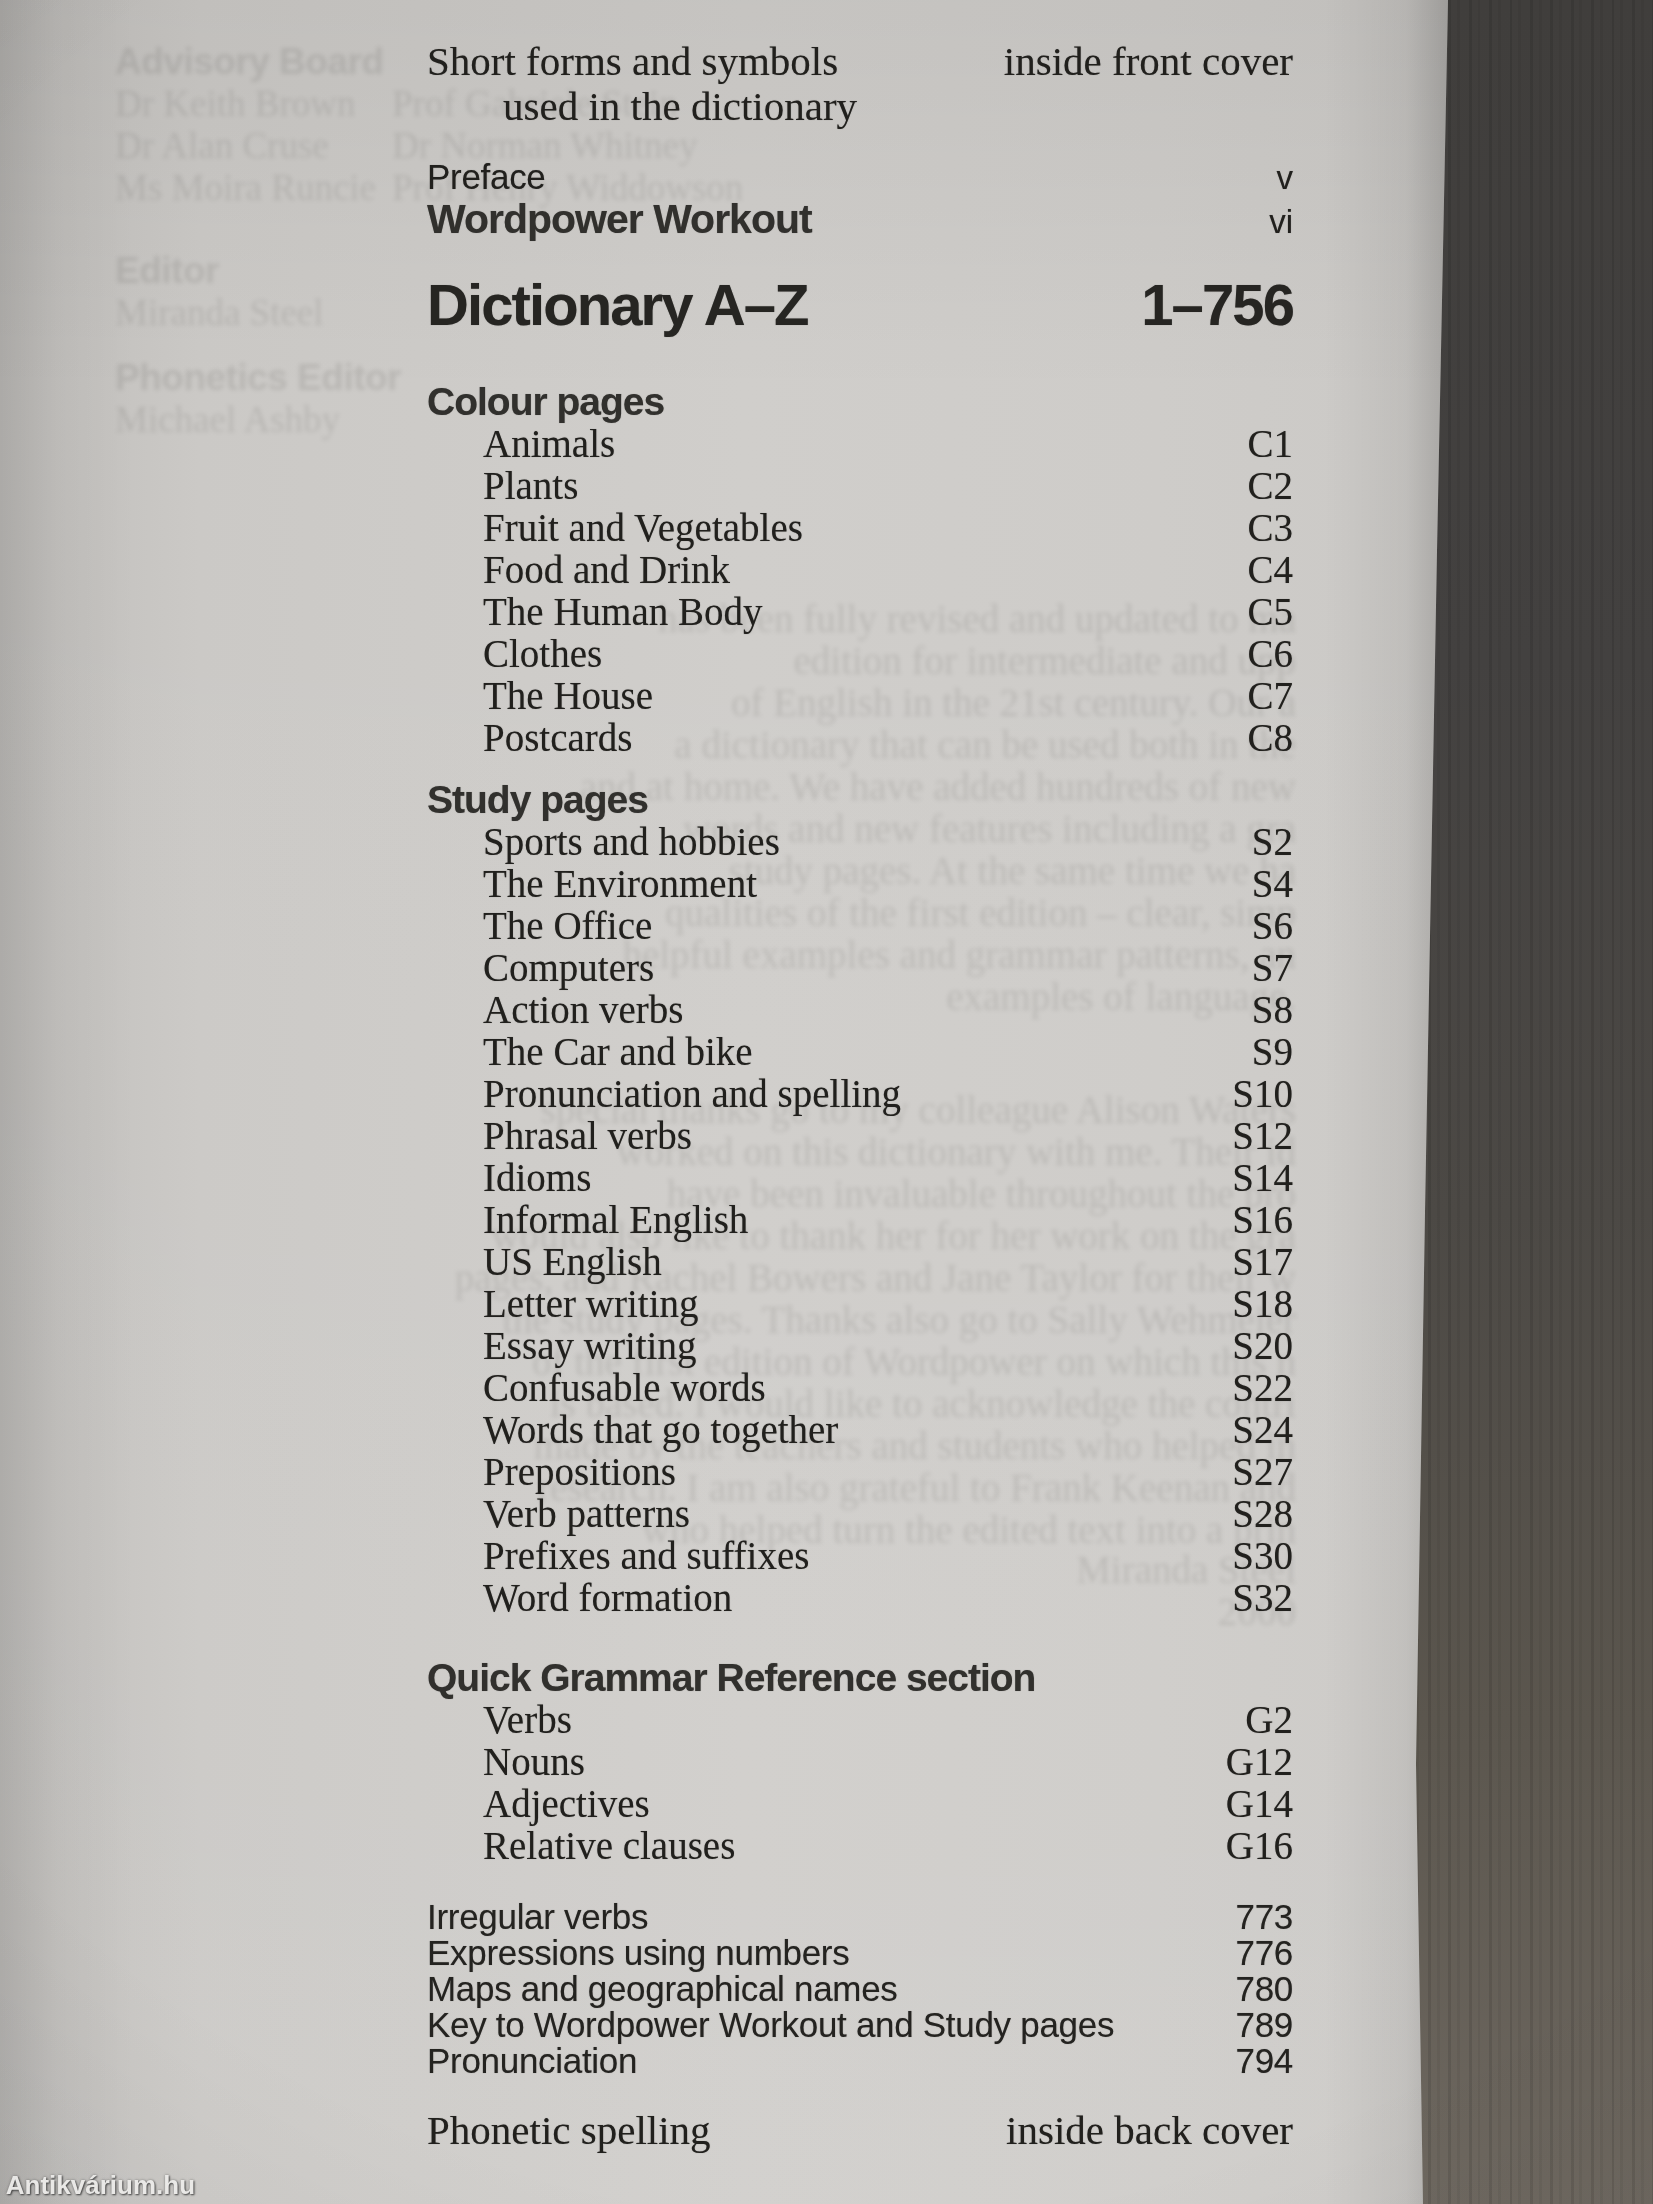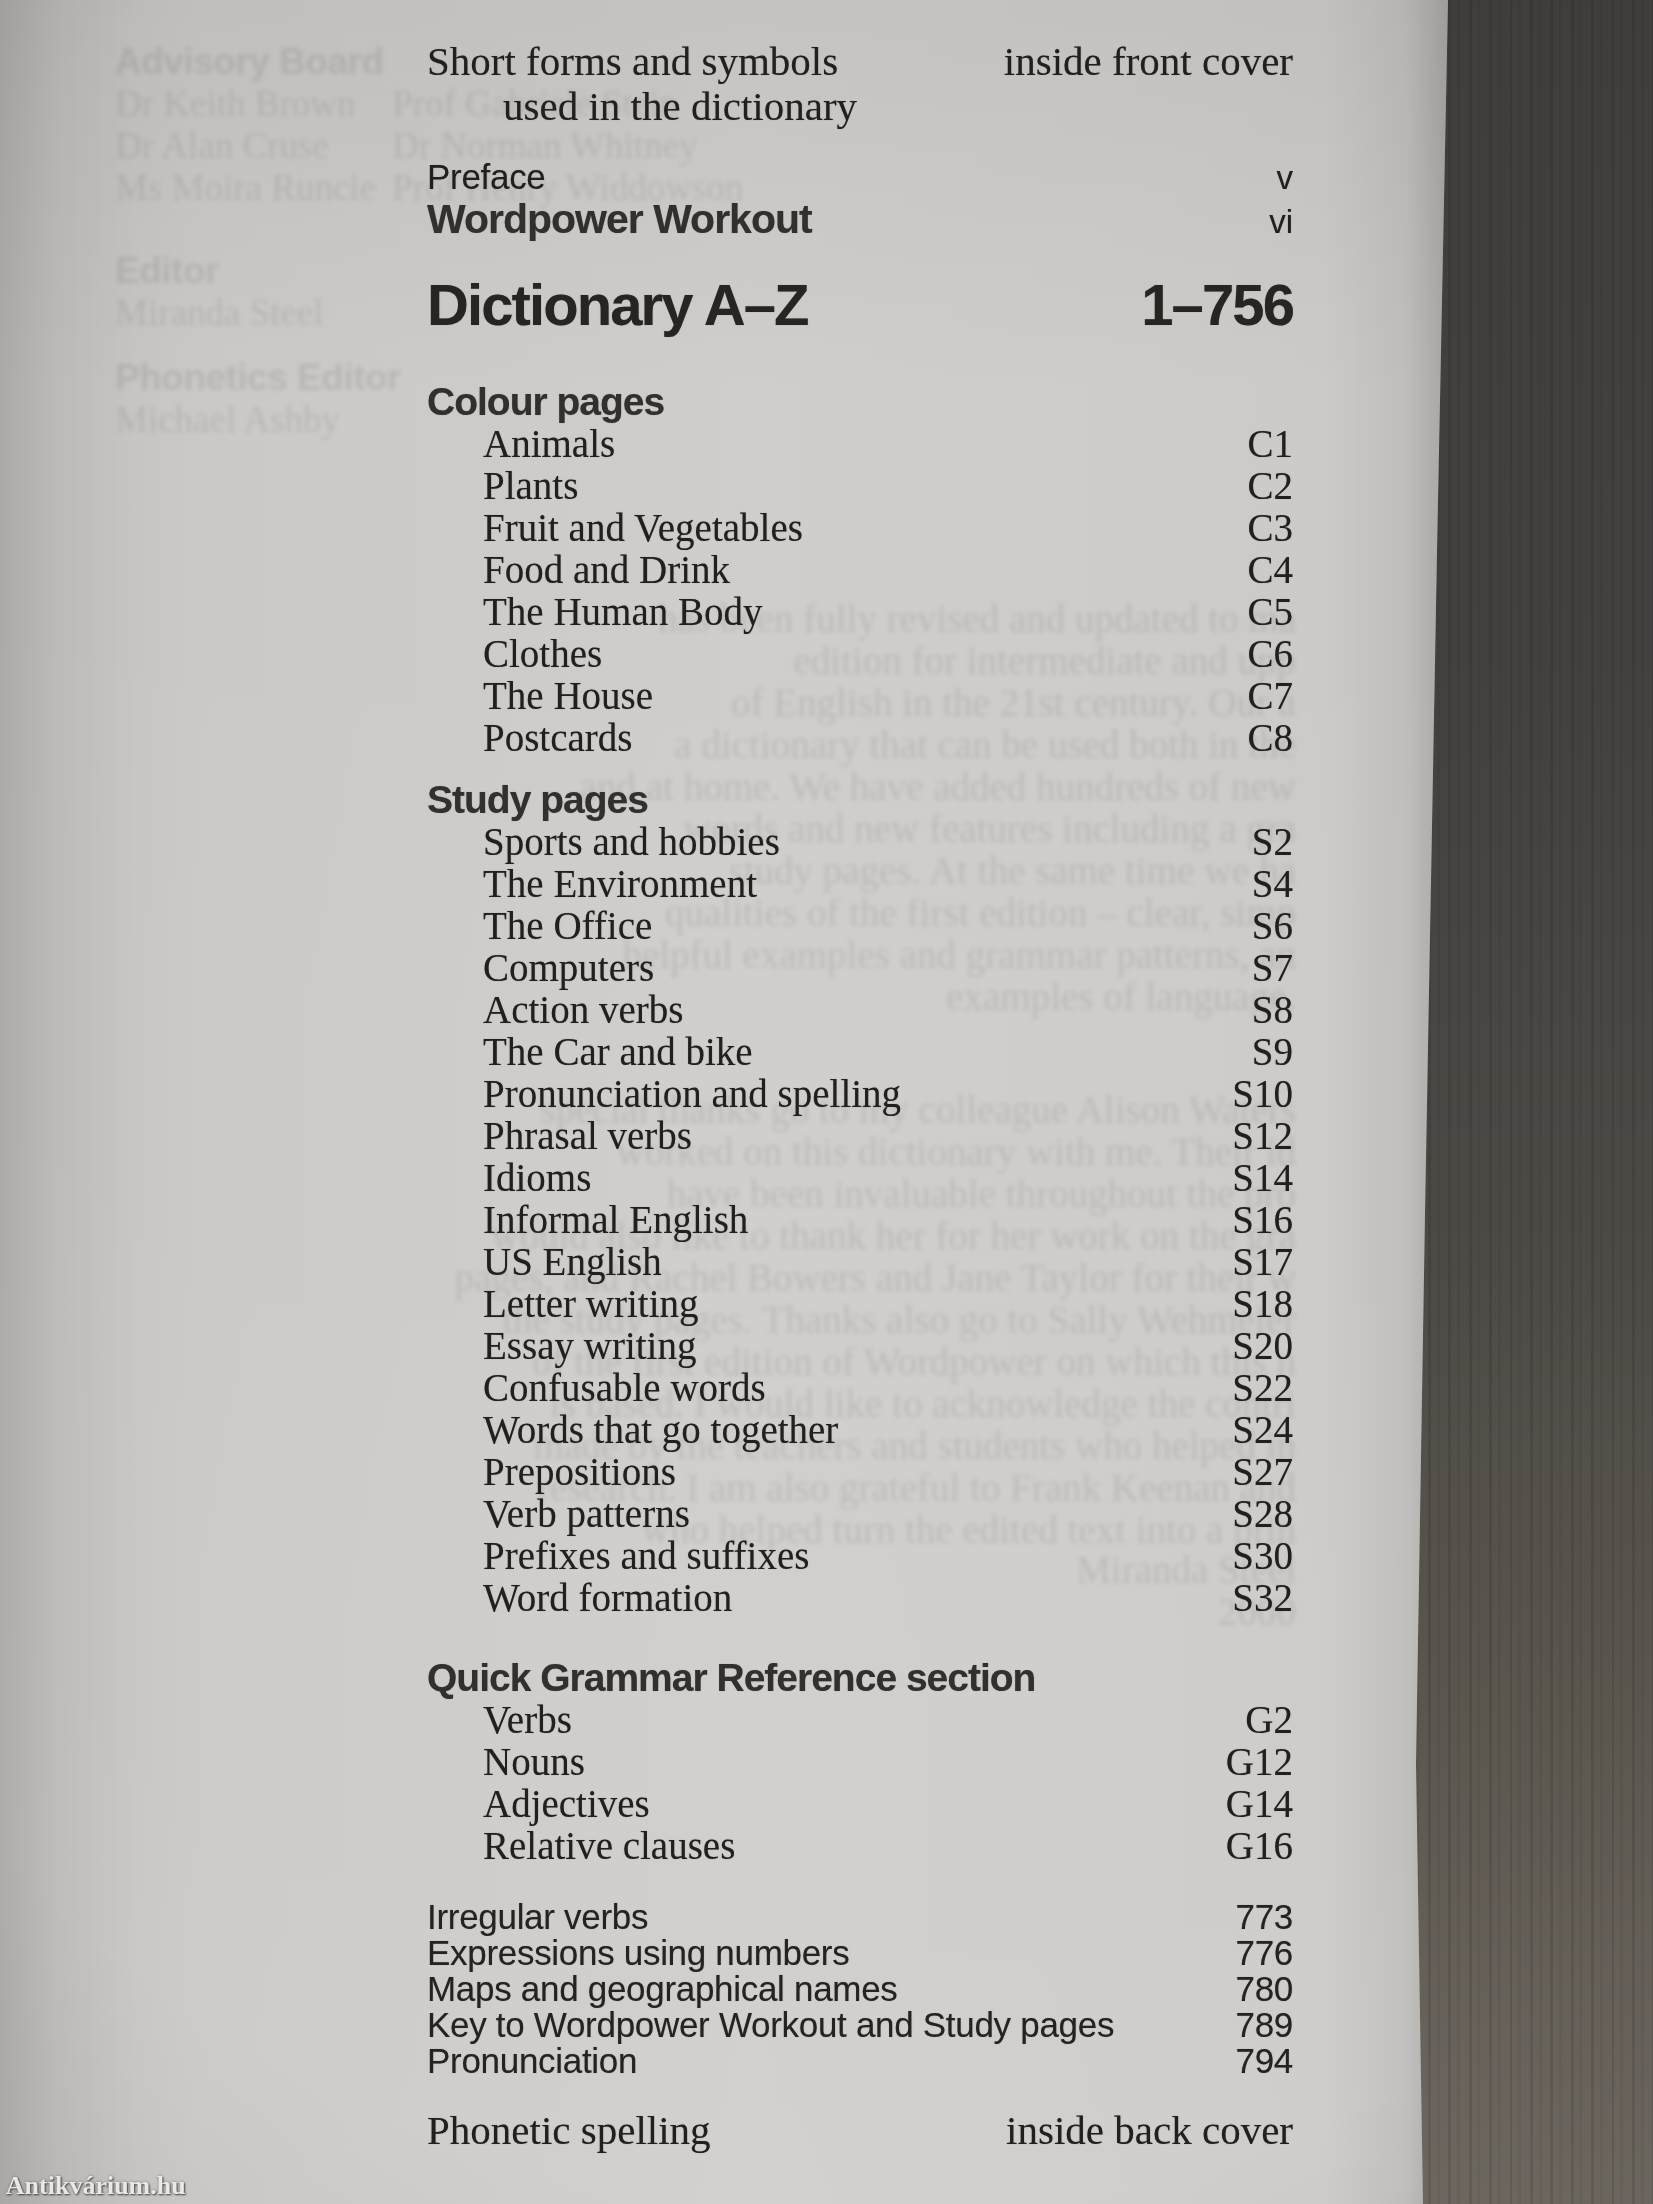--- a/index.html
+++ b/index.html
@@ -68,21 +68,21 @@
   .row-back{margin-top:29px;}
 
   
   .vignette{
     position:absolute;inset:0;z-index:3;pointer-events:none;
     background:radial-gradient(130% 100% at 52% 45%, rgba(0,0,0,0) 55%, rgba(0,0,0,0.08) 85%, rgba(0,0,0,0.17) 100%);
   }
 
   .watermark{
     position:absolute;left:5.8px;bottom:3.9px;z-index:4;
-    font-family:Liberation Serif, serif;font-weight:700;font-size:26px;
+    font-family:Liberation Sans, sans-serif;font-weight:700;font-size:26px;
     color:#ecebe9;opacity:0.95;
     text-shadow:1px 1px 1.9px rgba(45,45,45,0.85), 0 0 2.9px rgba(70,70,70,0.5);
   }
 </style>
 </head>
 <body>
 
 <div class="scene">
 
   <div class="wood"></div>

